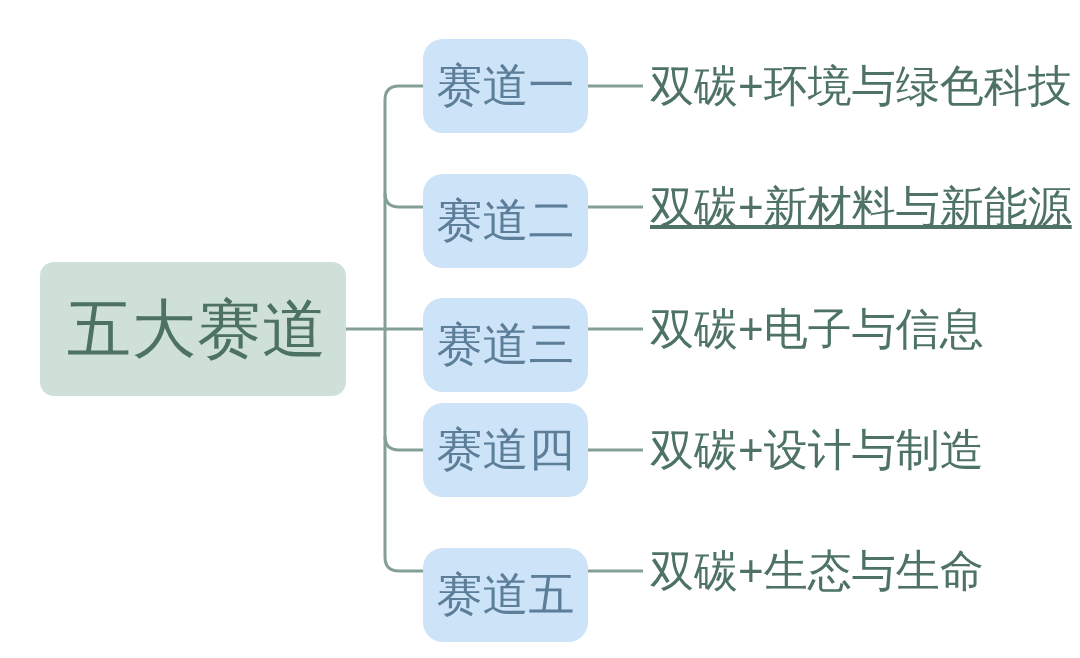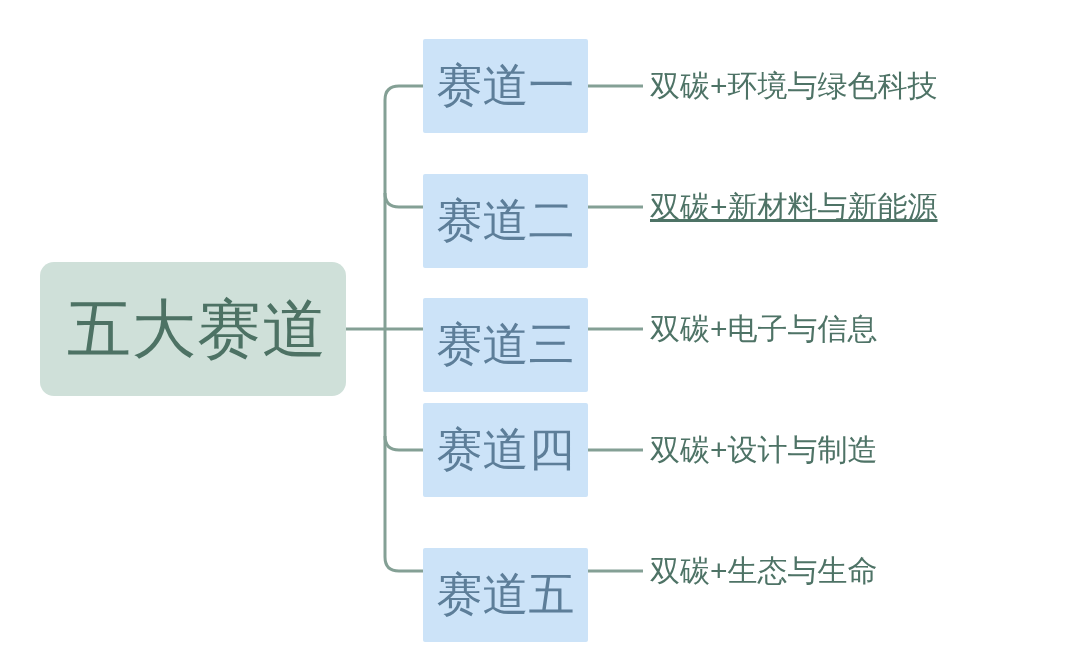--- a/index.html
+++ b/index.html
@@ -38,29 +38,29 @@
     display:flex;align-items:center;justify-content:center;
     font-size:64px;font-weight:500;
     color:var(--root-text);
     letter-spacing:1px;
     padding-left:8px;
   }
   .branch-box{
     position:absolute;
     left:423px;width:165px;height:94px;
     background:var(--branch-box-bg);
-    border-radius:2px;
+    border-radius:20px;
     display:flex;align-items:center;justify-content:center;
     font-size:46px;font-weight:500;
     color:var(--branch-text);
   }
   .branch-label{
     position:absolute;
     left:650px;height:46px;line-height:46px;
-    font-size:30px;font-weight:500;
+    font-size:44px;font-weight:500;
     color:var(--label-text);
     white-space:nowrap;
   }
   .b1{top:39px;}  .l1{top:63px;}
   .b2{top:160px;margin-top:14px;} .l2{top:184px;text-decoration:underline;}
   .b3{top:298px;} .l3{top:306px;}
   .b4{top:403px;} .l4{top:427px;}
   .b5{top:548px;} .l5{top:548px;}
 </style>
 </head>

